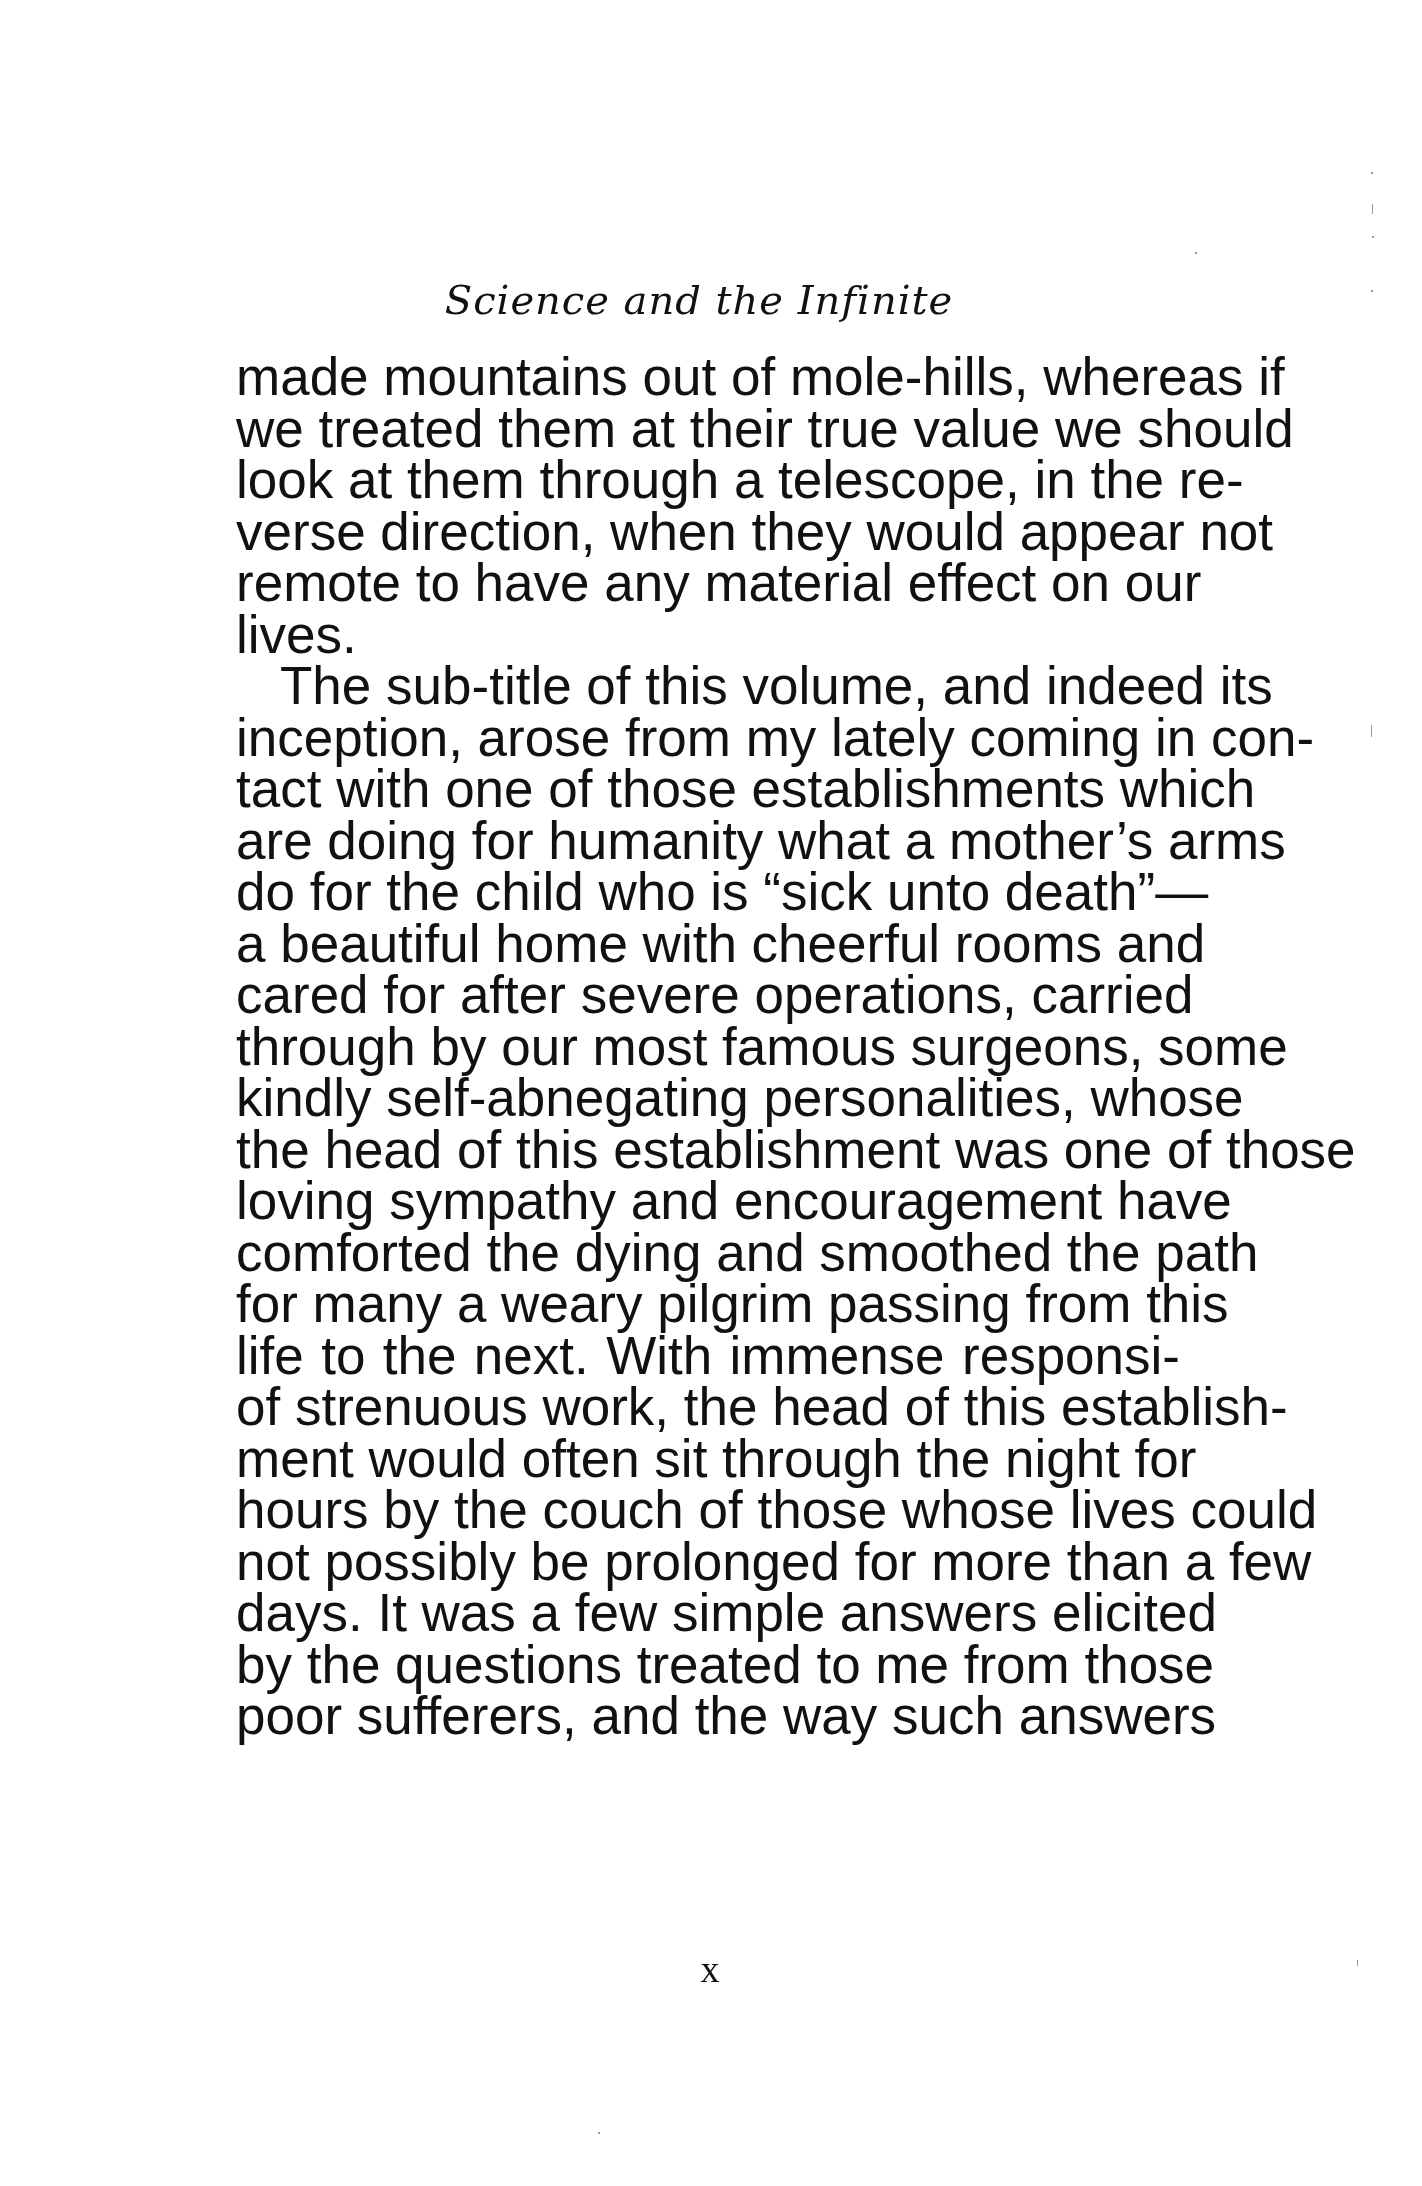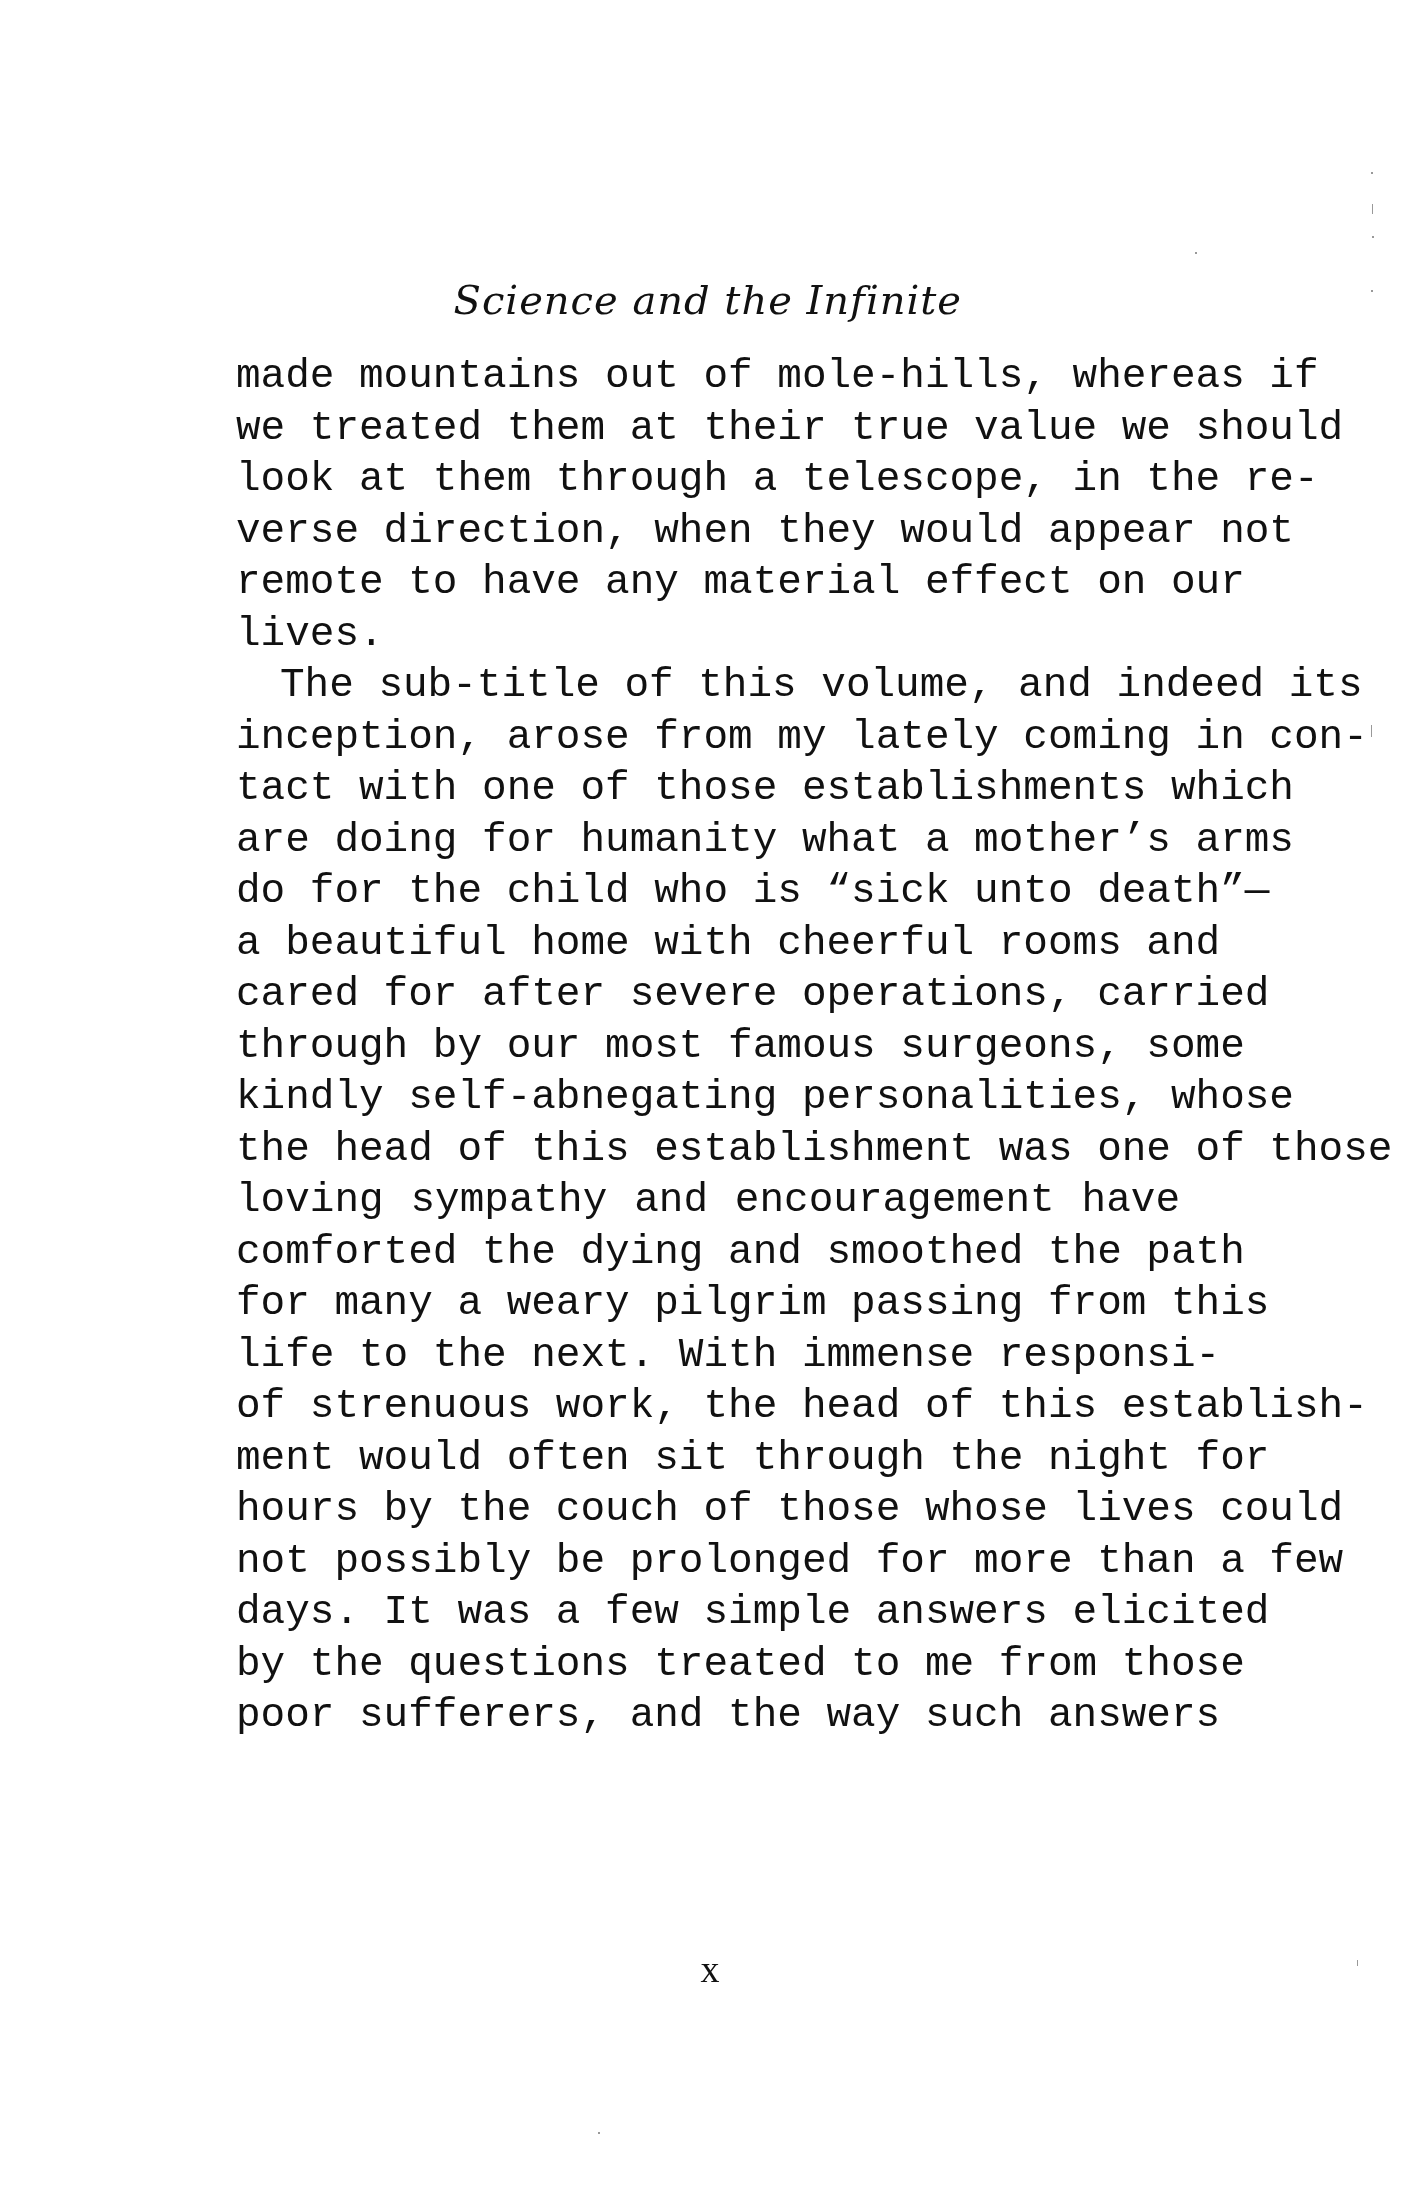--- a/index.html
+++ b/index.html
@@ -2,26 +2,26 @@
 <html><head>
 <meta charset="utf-8">
 <style>
   html, body { margin: 0; padding: 0; background: #ffffff; }
   body { width: 1422px; height: 2186px; position: relative; overflow: hidden; }
   .page { position: absolute; left: 0; top: 0; width: 1422px; height: 2186px; background: #fff; }
   .running-head {
     position: absolute; left: 436px; top: 270px; width: 526px;
     font-family: "DejaVu Serif", "Liberation Serif", serif;
     font-style: italic; font-size: 40px; line-height: 60px;
-    color: #111; white-space: nowrap; text-align: right; letter-spacing: 1px;
+    color: #111; white-space: nowrap; text-align: center; letter-spacing: 1px;
   }
   .body-text {
     position: absolute; left: 236px; top: 351px; width: 944px;
-    font-family: Liberation Mono, monospace;
-    font-size: 41px; line-height: 51.5px; color: #111;
+    font-family: Liberation Sans, sans-serif;
+    font-size: 53px; line-height: 51.5px; color: #111;
   }
   .line {
     display: block; height: 51.5px; white-space: nowrap;
     text-align: justify; text-align-last: justify;
   }
   .line.last { text-align-last: left; }
   .line.indent { padding-left: 44px; }
   .folio {
     position: absolute; left: 690px; top: 1944px; width: 40px; text-align: center;
     font-family: "Liberation Serif", "DejaVu Serif", serif;

